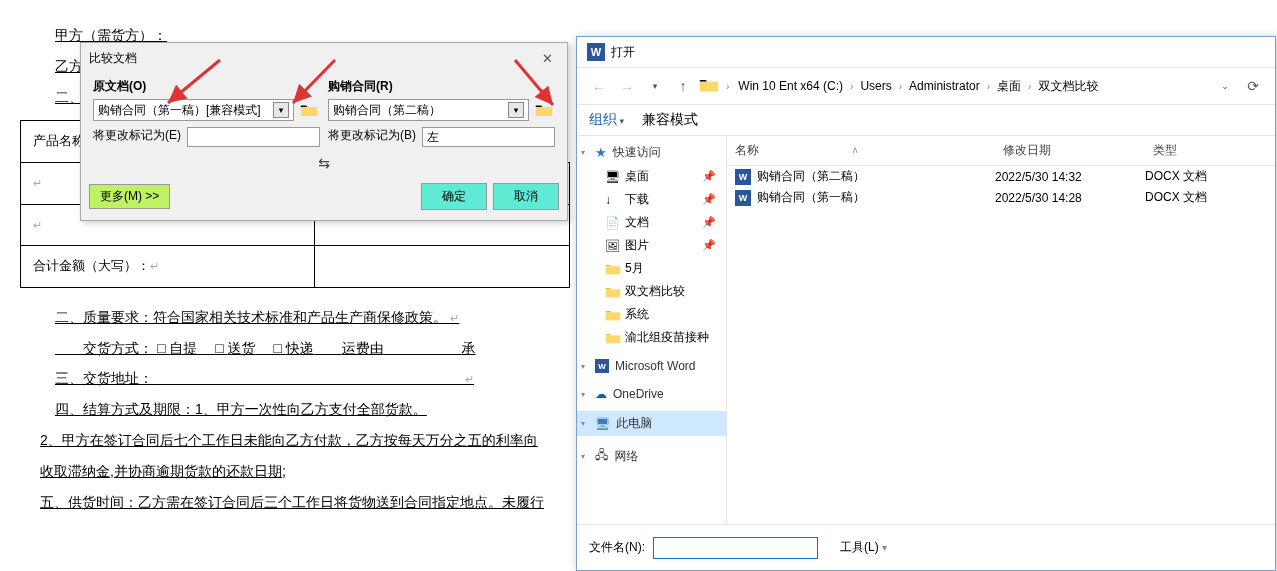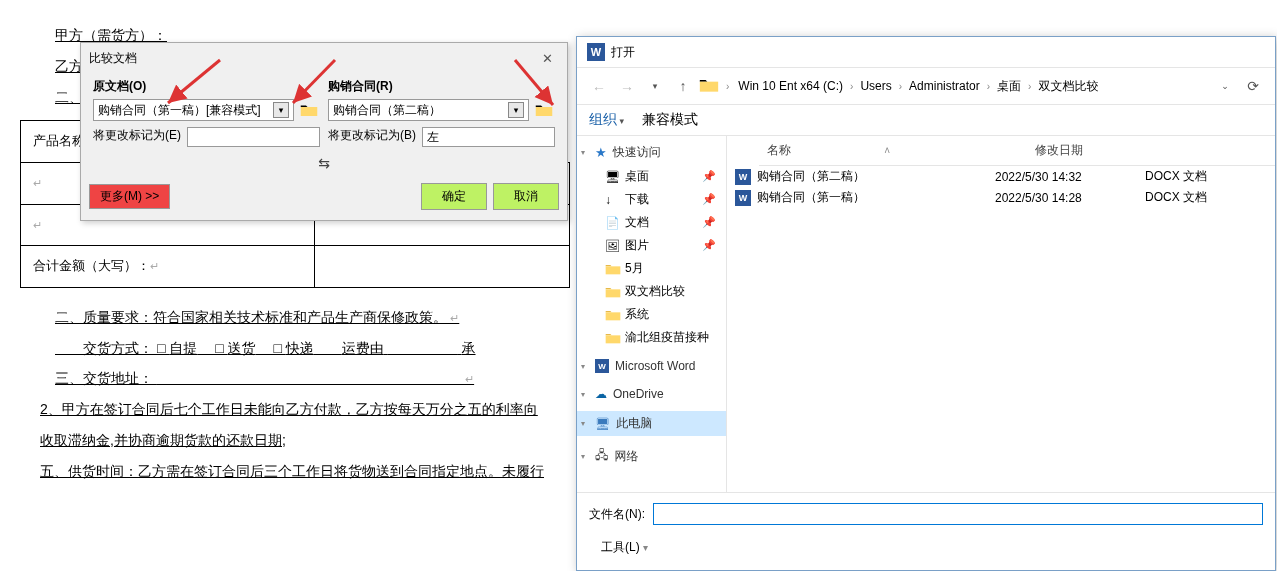--- a/index.html
+++ b/index.html
@@ -18,22 +18,22 @@
 .cd-row { display: flex; align-items: flex-end; gap: 4px; margin-bottom: 6px; }
 .cd-select { flex: 1; display: flex; align-items: center; justify-content: space-between; background: #fff; border: 1px solid #999; height: 22px; padding: 2px 4px; font-size: 12px; }
 .cd-select .arrow { border: 1px solid #888; width: 16px; height: 16px; display: flex; align-items: center; justify-content: center; background: #e8e8e8; font-size: 9px; }
 .cd-folder { width: 22px; height: 22px; display: flex; align-items: center; justify-content: center; }
 .cd-folder svg { width: 18px; height: 14px; }
 .cd-sub { display: flex; align-items: flex-start; gap: 6px; margin-top: 4px; }
 .cd-sub label { font-size: 12px; white-space: nowrap; }
 .cd-input { background: #fff; border: 1px solid #999; height: 20px; padding: 2px 4px; font-size: 12px; width: 100px; flex: 1; }
 .cd-swap { text-align: center; padding: 2px 0 6px; font-size: 14px; color: #444; }
 .cd-footer { display: flex; align-items: center; padding: 6px 8px 10px; gap: 6px; }
-.cd-more { border: 1px solid #999; background: #ef4444; padding: 3px 10px; font-size: 12px; }
-.cd-btn { border: 1px solid #999; background: #bef264; padding: 4px 20px; font-size: 12px; }
+.cd-more { border: 1px solid #999; background: #bef264; padding: 3px 10px; font-size: 12px; }
+.cd-btn { border: 1px solid #999; background: #5eead4; padding: 4px 20px; font-size: 12px; }
 .spacer { flex: 1; }
 .arrow-annot { position: absolute; pointer-events: none; }
 .open-dialog { position: absolute; left: 576px; top: 36px; width: 700px; height: 535px; background: #fff; border: 1px solid #7aa0c7; box-shadow: 2px 2px 10px rgba(0,0,0,.25); display: flex; flex-direction: column; }
 .od-title { display: flex; align-items: center; gap: 6px; padding: 6px 10px; border-bottom: 1px solid #e5e5e5; }
 .od-title-icon { width: 18px; height: 18px; background: #2b579a; display: flex; align-items: center; justify-content: center; color: #fff; font-size: 11px; font-weight: bold; }
 .od-nav { display: flex; align-items: center; gap: 4px; padding: 6px 10px; border-bottom: 1px solid #e5e5e5; }
 .nav-btn { width: 24px; height: 24px; display: flex; align-items: center; justify-content: center; color: #555; font-size: 14px; }
 .nav-btn.dis { color: #bbb; }
 .bc-folder svg { width: 20px; height: 16px; }
 .breadcrumb { display: flex; align-items: center; gap: 2px; font-size: 12px; flex: 1; }
@@ -44,30 +44,30 @@
 .od-toolbar .org::after { content: " ▾"; font-size: 9px; color: #555; }
 .od-body { flex: 1; display: flex; overflow: hidden; }
 .od-side { width: 150px; border-right: 1px solid #e5e5e5; overflow-y: auto; padding: 4px 0; }
 .side-head { display: flex; align-items: center; gap: 6px; padding: 4px 6px 4px 16px; color: #333; }
 .side-head::before { content: "▾"; font-size: 8px; color: #888; margin-left: -12px; margin-right: 4px; }
 .side-item { display: flex; align-items: center; justify-content: space-between; padding: 3px 10px 3px 28px; font-size: 12px; }
 .side-item .pin { color: #888; font-size: 11px; }
 .side-item .ic { width: 16px; display: inline-flex; align-items: center; margin-right: 4px; }
 .side-item .lbl { display: flex; align-items: center; }
 .od-list { flex: 1; display: flex; flex-direction: column; position: relative; }
-.list-head { display: flex; border-bottom: 1px solid #e5e5e5; font-size: 12px; color: #444; margin-left: 32px; }
+.list-head { display: flex; border-bottom: 1px solid #e5e5e5; font-size: 12px; color: #444; }
 .list-head .col { padding: 6px 8px; }
 .c-name { width: 268px; }
 .c-date { width: 150px; }
 .c-type { width: 110px; }
 .list-body { flex: 1; overflow: auto; }
 .file-row { display: flex; align-items: center; font-size: 12px; padding: 2px 0; }
 .file-row .c-name { display: flex; align-items: center; gap: 6px; padding-left: 8px; }
 .file-row .wicon { width: 16px; height: 16px; background: #2b579a; color: #fff; font-size: 9px; display: flex; align-items: center; justify-content: center; font-weight: bold; }
-.od-bottom { border-top: 1px solid #e5e5e5; padding: 10px 12px; display: flex; flex-direction: column; gap: 10px; }
+.od-bottom { border-top: 1px solid #e5e5e5; padding: 10px 12px; display: flex; gap: 10px; }
 .fn-row { display: flex; align-items: center; gap: 8px; }
 .fn-row label { font-size: 12px; white-space: nowrap; }
 .fn-input { flex: 1; border: 1px solid #0078d7; height: 22px; padding: 2px 4px; font-size: 12px; background: #fff; }
 .tools-row { display: flex; justify-content: flex-start; }
 .tools-btn { font-size: 12px; padding: 4px 12px; }
 .chev-r { color: #888; font-size: 10px; }
 .folder-svg-y { fill: #ffd86b; }
 .star-icon { color: #2a78c8; font-size: 13px; }
 </style>
 </head>
@@ -92,20 +92,21 @@
         </tr>
     <tr>
           <td colspan="1" style="width:440px;height:28px;"><span>合计金额（大写）：</span><span class="ret">↵</span></td>
           <td></td>
         </tr>
   </tbody>
     </table>
   <div class="line" style="margin-top:14px;"><span>二、质量要求：符合国家相关技术标准和产品生产商保修政策。</span><span class="ret"> ↵</span></div>
   <div class="line">　　<span>交货方式：</span> □ <span>自提</span>　 □ <span>送货</span>　 □ <span>快递</span>　　<span>运费由</span> <span style="text-decoration:underline;">　　　　　</span> <span>承</span></div>
   <div class="line"><span>三、交货地址：</span> <span style="text-decoration:underline;">　　　　　　　　　　　　　　　　　　　　　　</span><span class="ret">↵</span></div>
+  <div class="line">四、结算方式及期限：1、甲方一次性向乙方支付全部货款。</div>
   <div class="line" style="margin-left:20px;">2、甲方在签订合同后七个工作日未能向乙方付款，乙方按每天万分之五的利率向</div>
   <div class="line" style="margin-left:20px;">收取滞纳金,并协商逾期货款的还款日期;</div>
   <div class="line" style="margin-left:20px;">五、供货时间：乙方需在签订合同后三个工作日将货物送到合同指定地点。未履行</div>
 </div>
 
 <div class="compare-dialog">
   <div class="cd-title">
     <span>比较文档</span>
     <span class="cd-close">✕</span>
   </div>
@@ -279,20 +280,21 @@
         </div>
       <div class="side-head" style="margin-top:6px;">
           <span>🖧</span>
           <span>网络</span>
         </div>
     </div>
     <div class="od-list">
       <div class="list-head">
         <div class="col c-name"><span>名称</span> <span class="chev-r" style="margin-left:90px;">˄</span></div>
         <div class="col c-date">修改日期</div>
+        <div class="col c-type">类型</div>
       </div>
       <div class="list-body" id="file-rows">
           <div class="file-row">
             <div class="col c-name">
               <span class="wicon">W</span>
               <span>购销合同（第二稿）</span>
             </div>
             <div class="col c-date">2022/5/30 14:32</div>
             <div class="col c-type">DOCX 文档</div>
           </div>

